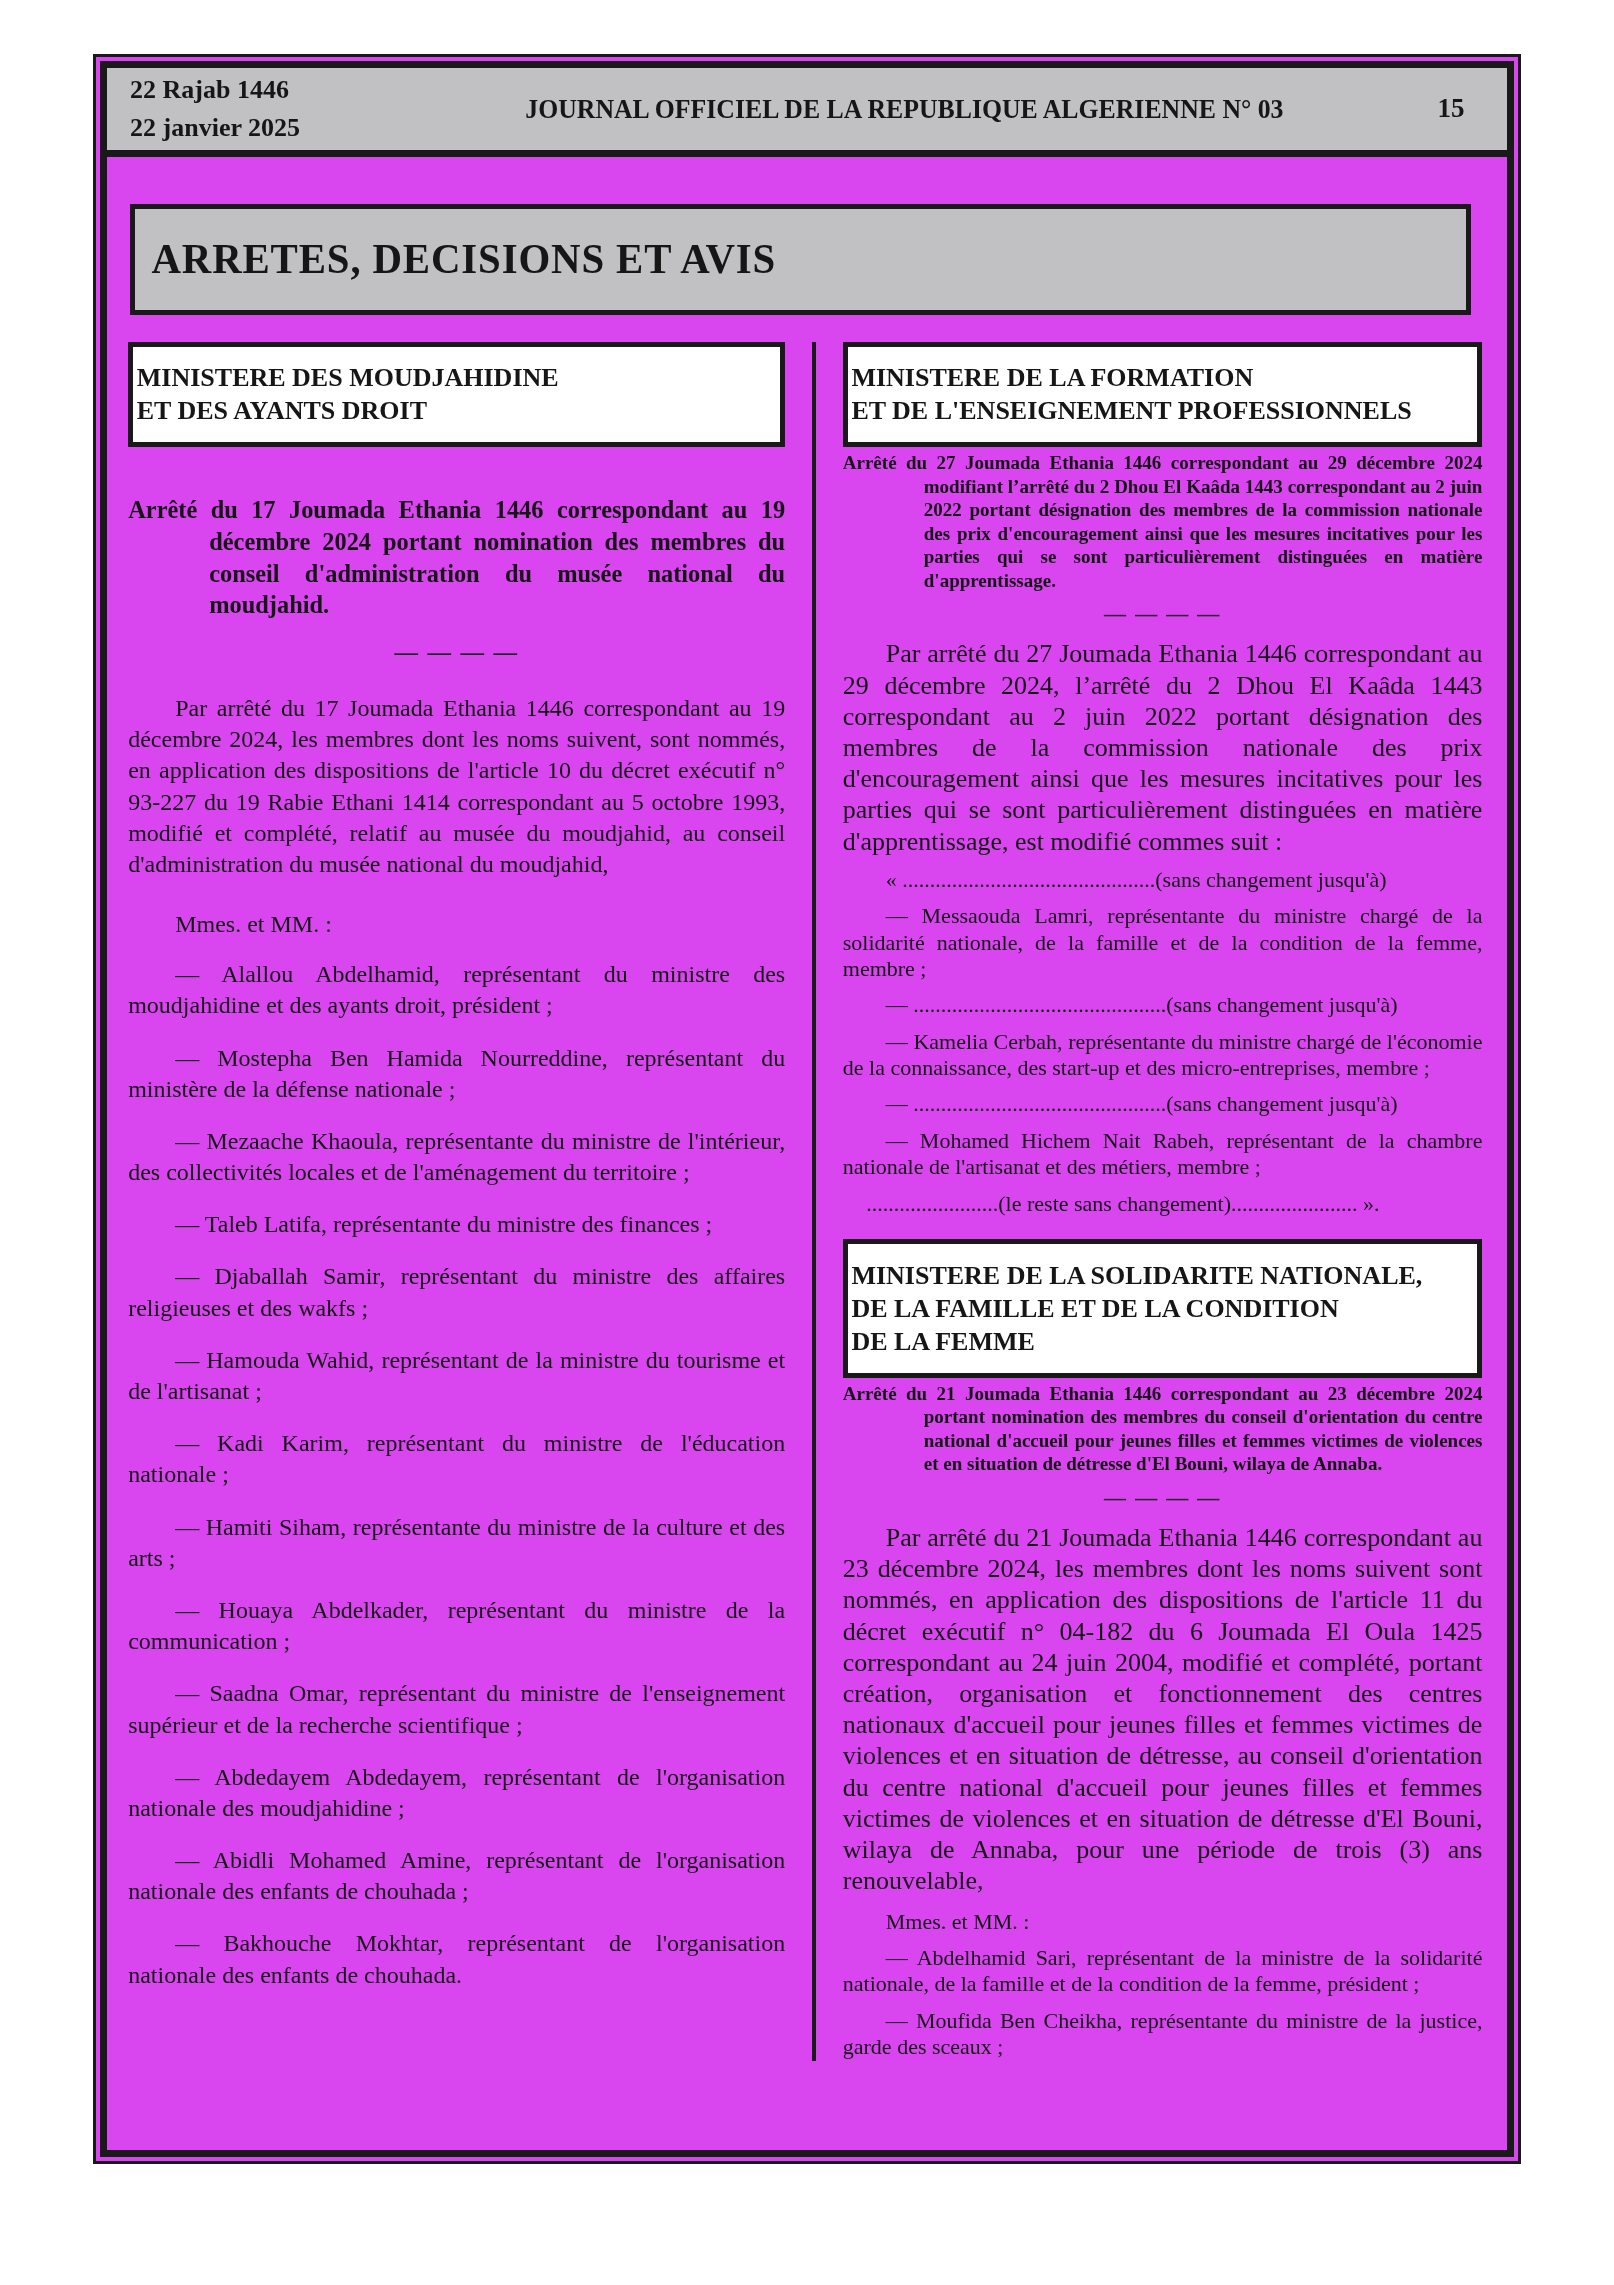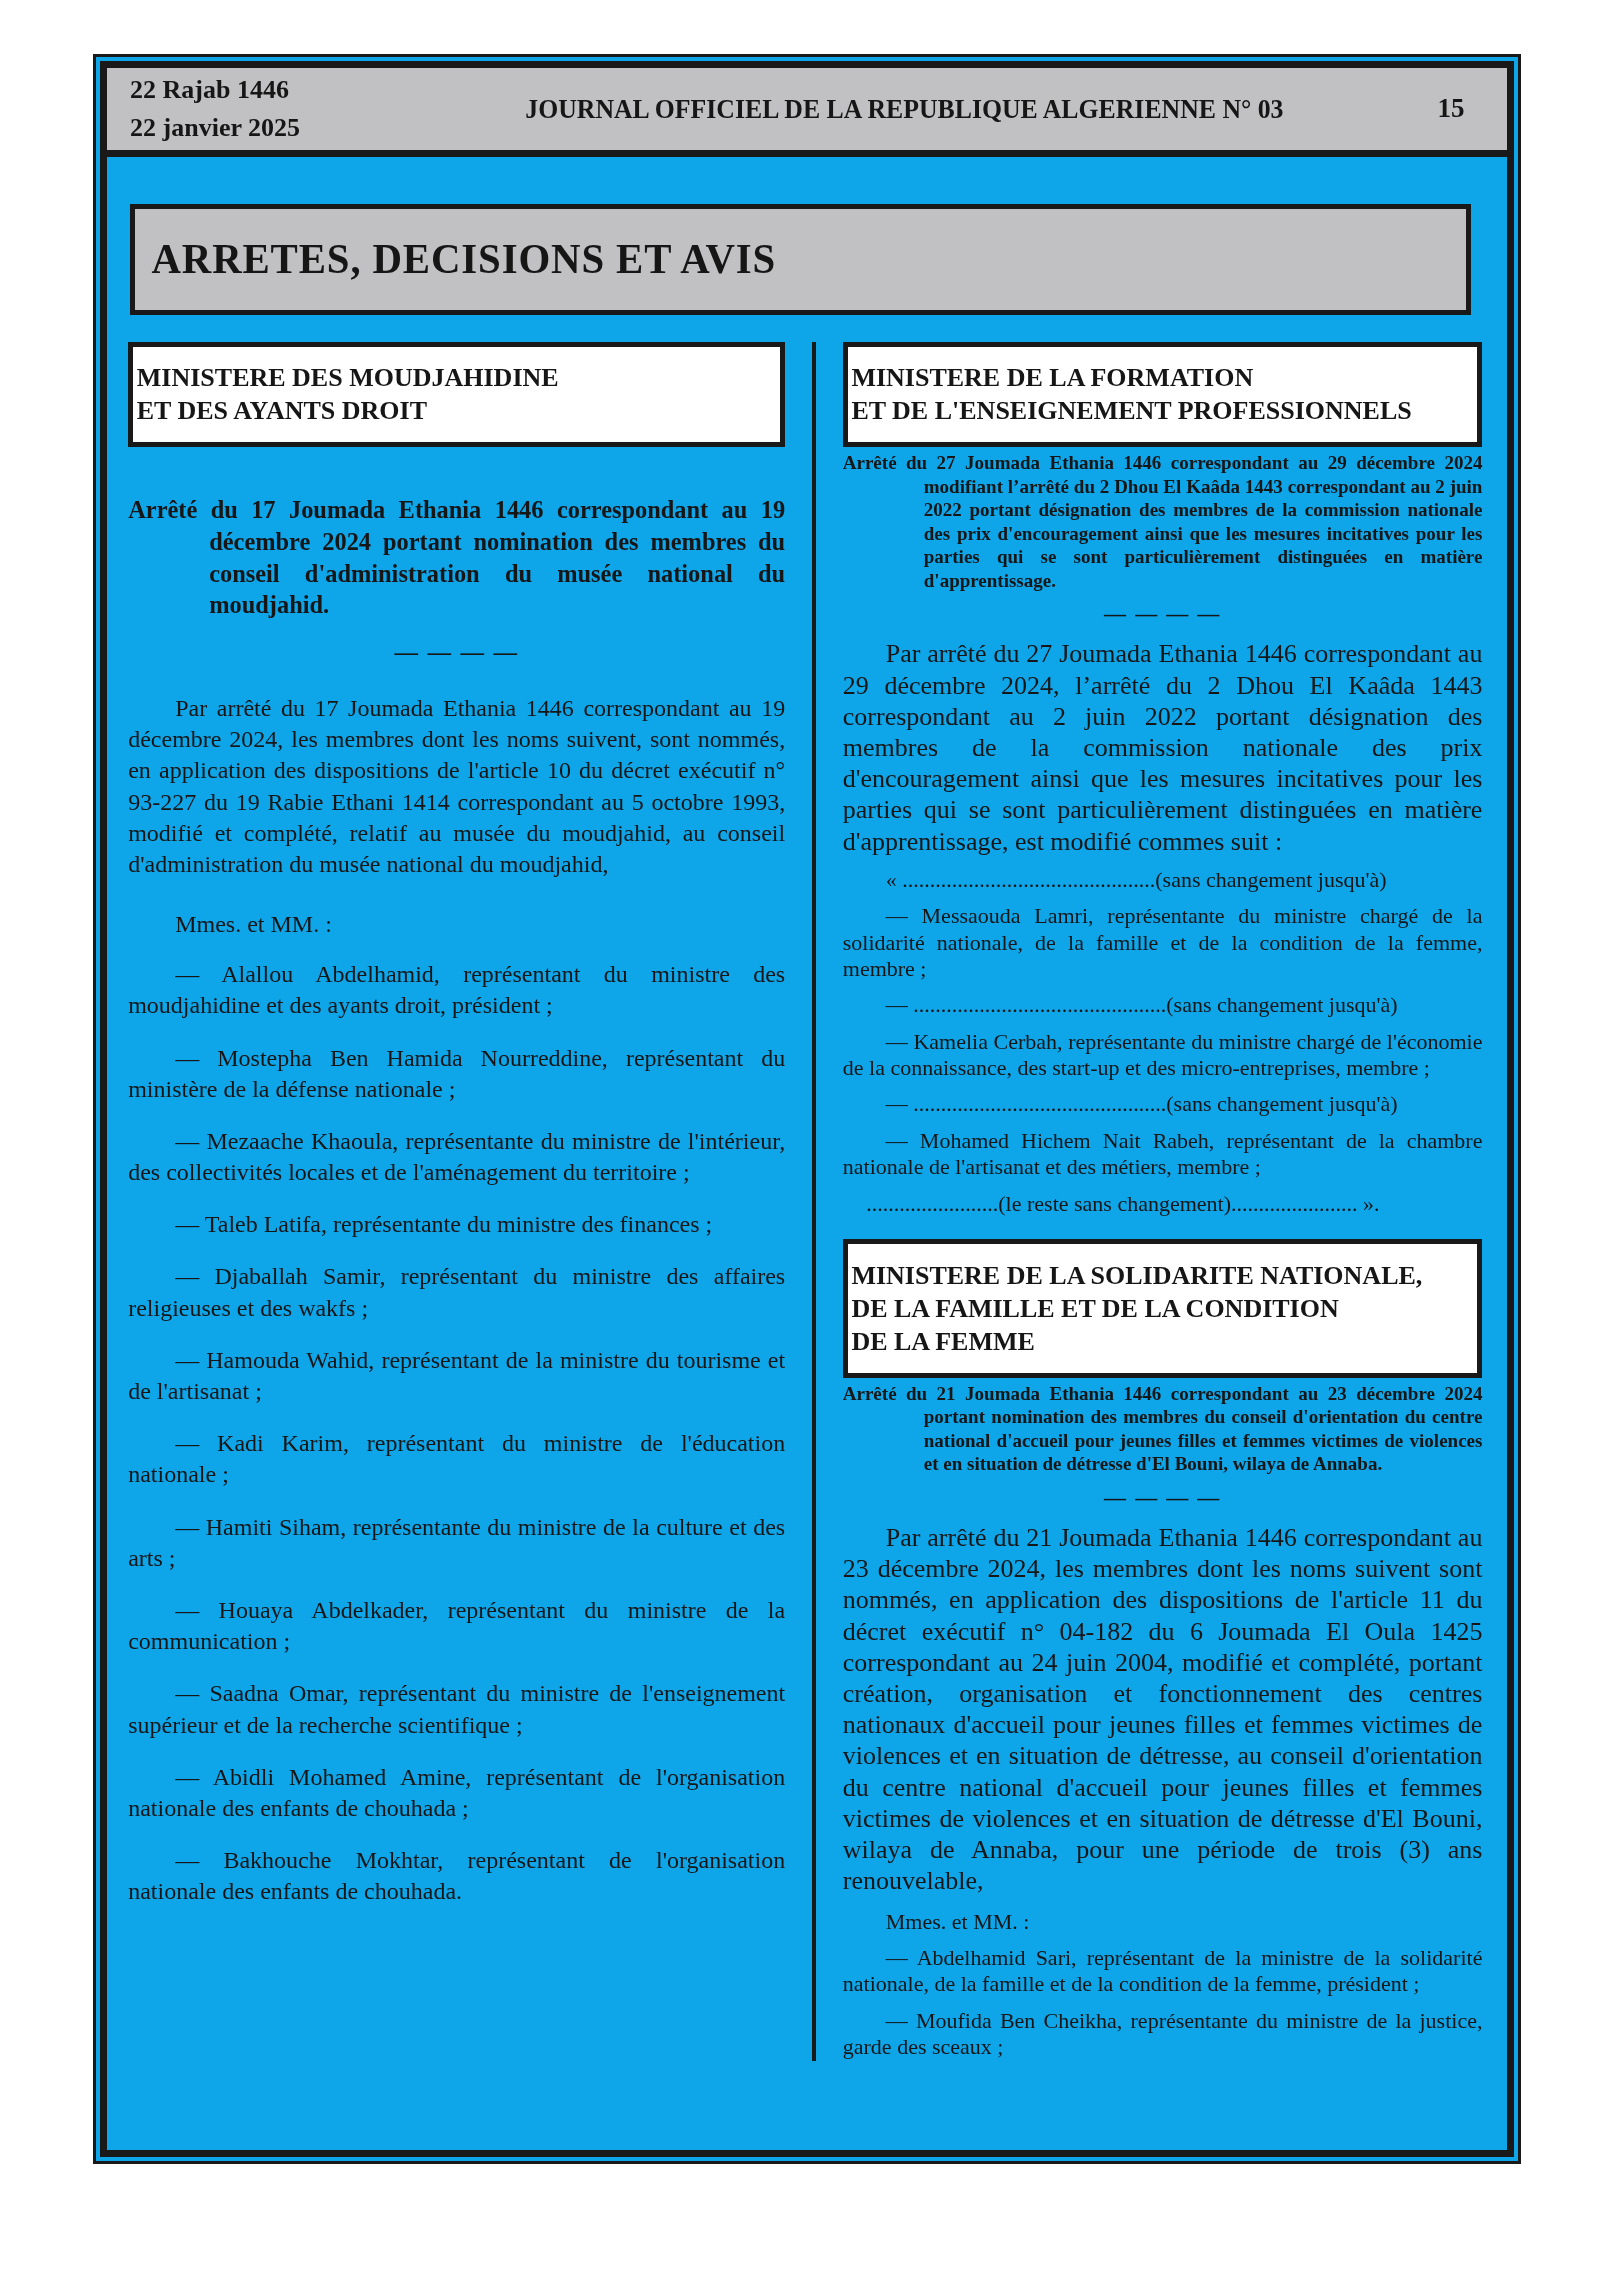--- a/index.html
+++ b/index.html
@@ -8,21 +8,21 @@
     font-family: "Liberation Serif", "DejaVu Serif", serif;
     color: #161616;
     position: relative;
   }
 
   
   .frame-outer {
     position: absolute; left: 93px; top: 54px;
     width: 1428px; height: 2110px;
     border: 3.6px solid #191919;
-    background: #0ea5e9;
+    background: #d946ef;
   }
   .frame-inner {
     position: absolute; inset: 3.6px;
     border: 7.2px solid #191919;
     display: flex; flex-direction: column;
     overflow: hidden;
   }
 
   
   .header-band {
@@ -152,20 +152,21 @@
           <p class="member-l">— Alallou Abdelhamid, représentant du ministre des moudjahidine et des ayants droit, président ;</p>
           <p class="member-l">— Mostepha Ben Hamida Nourreddine, représentant du ministère de la défense nationale ;</p>
           <p class="member-l">— Mezaache Khaoula, représentante du ministre de l'intérieur, des collectivités locales et de l'aménagement du territoire ;</p>
           <p class="member-l">— Taleb Latifa, représentante du ministre des finances ;</p>
           <p class="member-l">— Djaballah Samir, représentant du ministre des affaires religieuses et des wakfs ;</p>
           <p class="member-l">— Hamouda Wahid, représentant de la ministre du tourisme et de l'artisanat ;</p>
           <p class="member-l">— Kadi Karim, représentant du ministre de l'éducation nationale ;</p>
           <p class="member-l">— Hamiti Siham, représentante du ministre de la culture et des arts ;</p>
           <p class="member-l">— Houaya Abdelkader, représentant du ministre de la communication ;</p>
           <p class="member-l">— Saadna Omar, représentant du ministre de l'enseignement supérieur et de la recherche scientifique ;</p>
+          <p class="member-l">— Abdedayem Abdedayem, représentant de l'organisation nationale des moudjahidine ;</p>
           <p class="member-l">— Abidli Mohamed Amine, représentant de l'organisation nationale des enfants de chouhada ;</p>
           <p class="member-l">— Bakhouche Mokhtar, représentant de l'organisation nationale des enfants de chouhada.</p>
         </div>
 
         <div class="col-divider"></div>
 
         <div class="col-right">
 
           <div class="mbox">
             <div>MINISTERE DE LA FORMATION</div>

